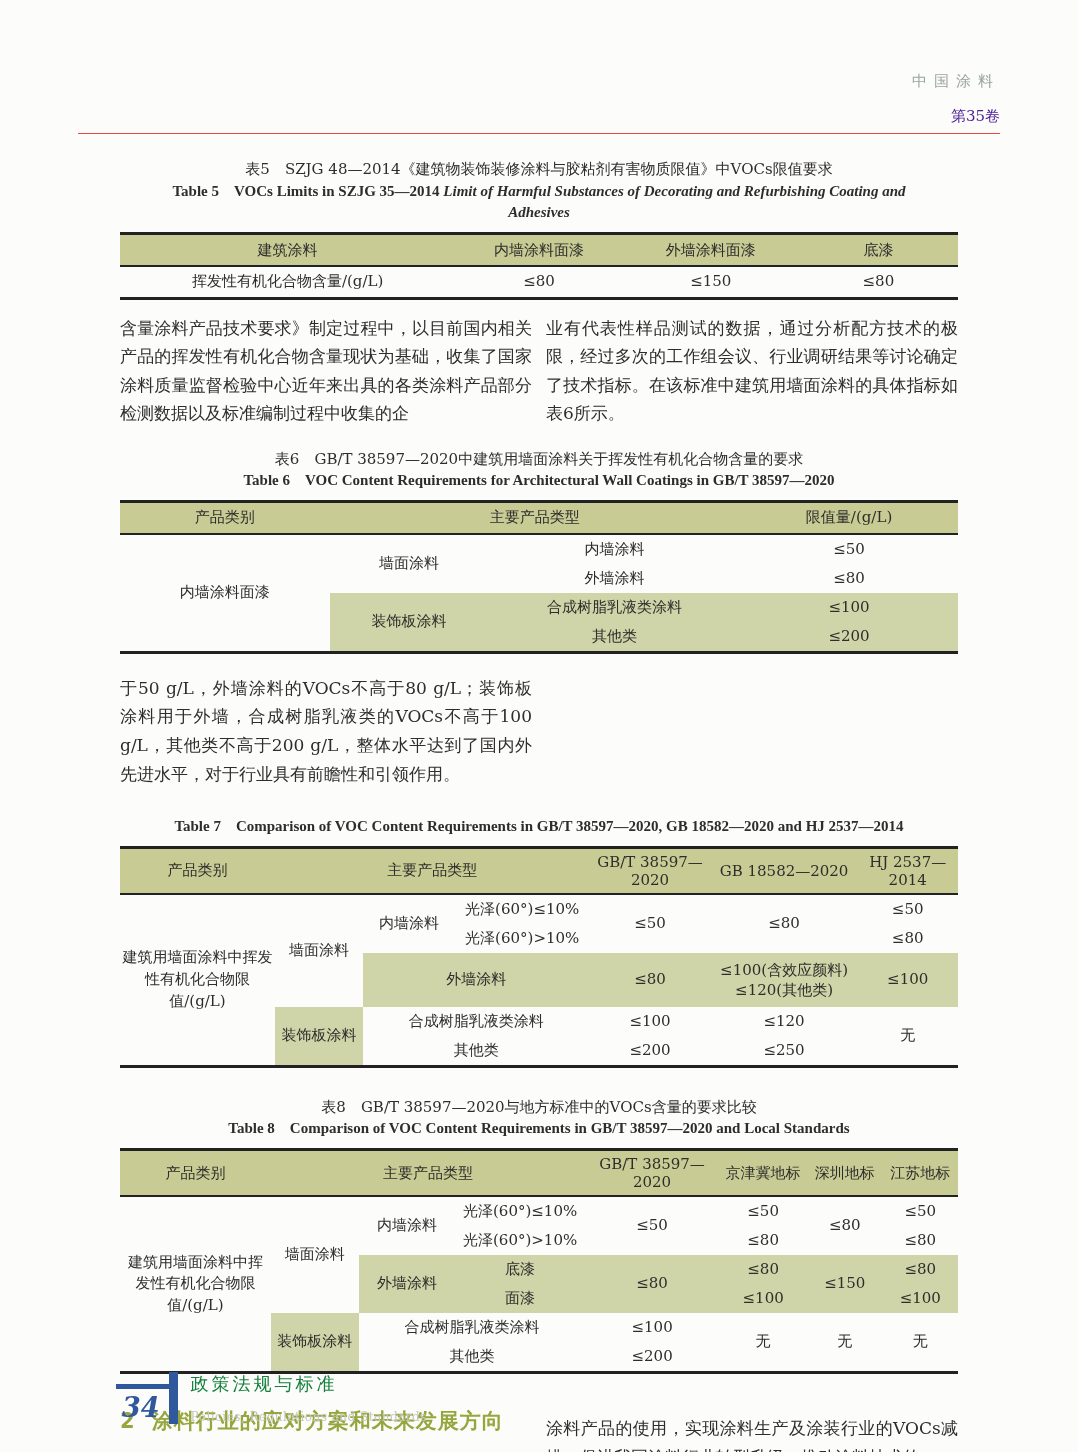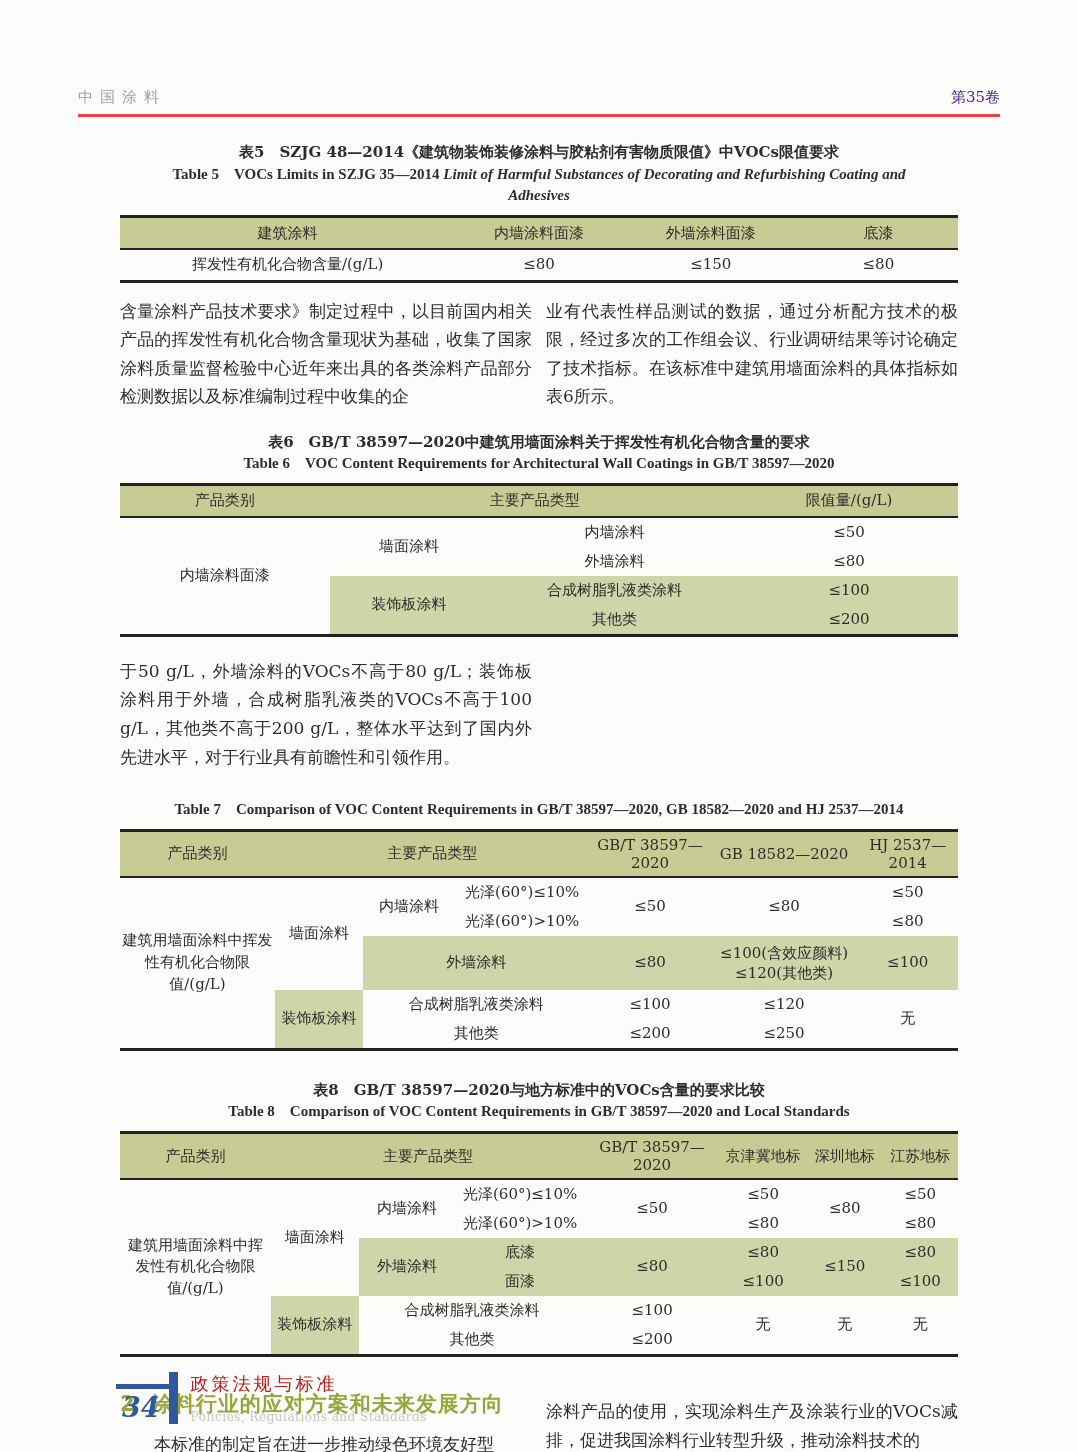--- a/index.html
+++ b/index.html
@@ -10,29 +10,30 @@
     background:#fcfcfa;
     font-family:"DejaVu Serif","Liberation Serif",serif;
     color:#2e2d2b;
     overflow:hidden;
     box-sizing:border-box;
   }
   
   .page-head{
     display:flex;justify-content:space-between;align-items:flex-end;
     margin:0 78px;padding-top:72px;padding-bottom:7px;
-    border-bottom:3px solid #ef4444;
+    border-bottom:1px solid #ef4444;
+    flex-direction:column;
   }
   .journal{font-size:15px;color:#9aa49d;letter-spacing:7px;}
   .volume{font-size:15px;color:#4c1d95;margin-top:16px;}
   
   .content{margin:0 120px;width:838px;}
   
   .tbl-block{margin-top:0;}
-  .t-cn{font-size:15px;font-weight:bold;text-align:center;line-height:1.5;}
+  .t-cn{font-size:15px;font-weight:normal;text-align:center;line-height:1.5;}
   .t-en{font-size:15px;font-weight:bold;text-align:center;line-height:1.45;font-family:"Liberation Serif","DejaVu Serif",serif;}
   .t-en .it{font-style:italic;}
   
   table.tbl{
     width:100%;border-collapse:collapse;table-layout:fixed;
     margin-top:8px;
     border-top:3px solid #222;border-bottom:3px solid #222;
     font-size:15px;
   }
   table.tbl th{
@@ -66,21 +67,21 @@
   
   .footer{position:absolute;left:116px;bottom:28px;display:flex;align-items:flex-end;}
   .badge-num{
     border-top:5px solid #30589c;
     color:#30589c;font-style:italic;font-weight:bold;font-size:27px;
     padding:3px 9px 0 6px;line-height:1.2;
     font-family:"DejaVu Serif","Liberation Serif",serif;
   }
   .badge-bar{width:9px;height:52px;background:#30589c;}
   .footer-labels{margin-left:13px;padding-top:7px;}
-  .label-cn{font-size:18px;color:#b91c1c;letter-spacing:3px;}
+  .label-cn{font-size:18px;color:#15803d;letter-spacing:3px;}
   .label-en{font-size:12px;color:#c4c8c2;margin-top:14px;letter-spacing:0.5px;} .mt20{margin-top:20px;} .mt24{margin-top:24px;}
   .mt28{margin-top:28px;} .mt30{margin-top:30px;}
 </style>
 </head>
 <body>
 
 <div class="page">
 
   <div class="page-head">
     <span class="journal">中国涂料</span>

